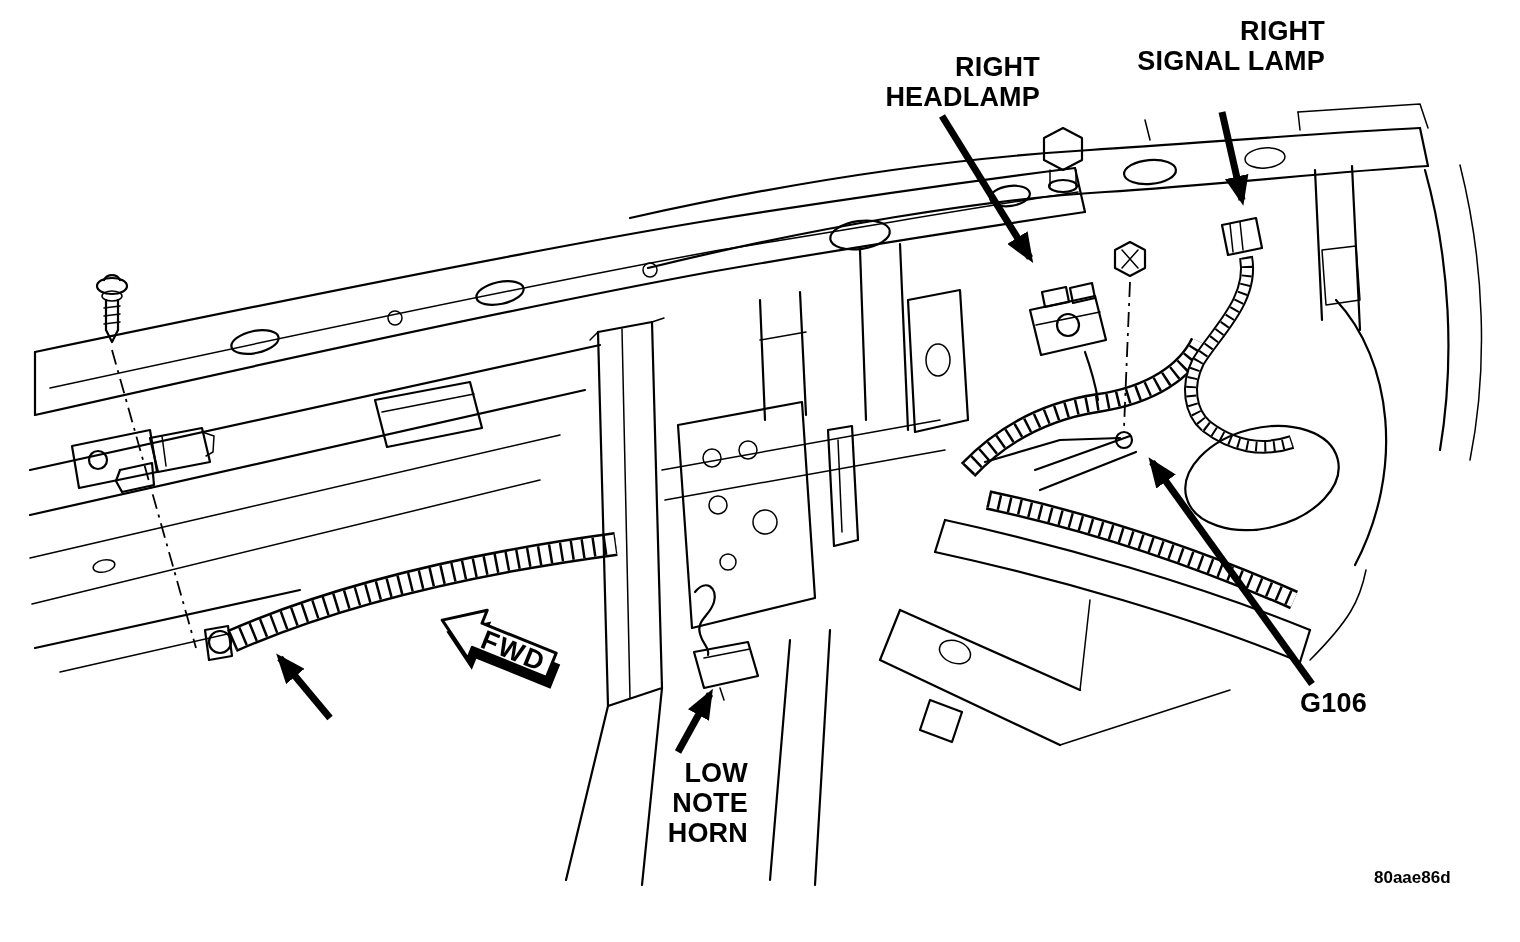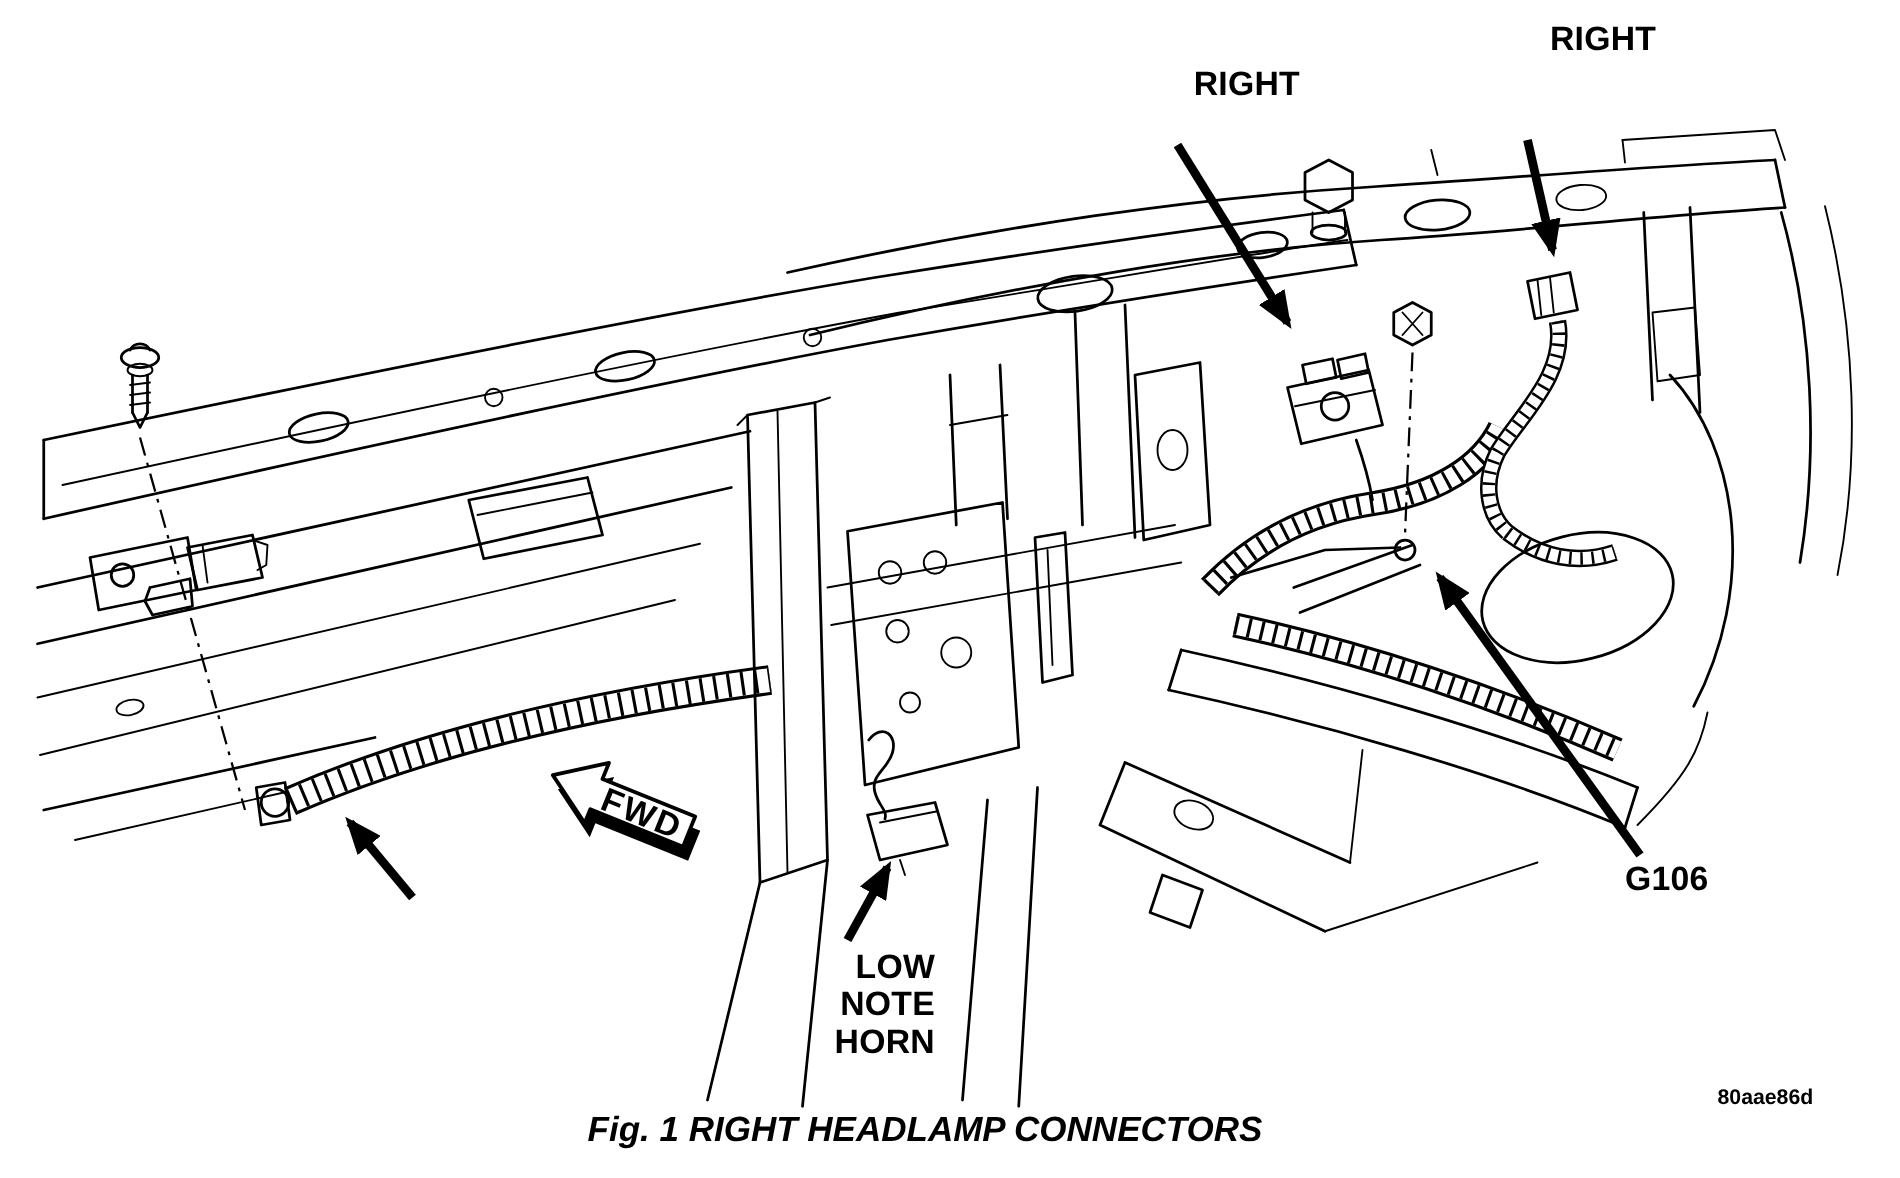--- a/index.html
+++ b/index.html
@@ -209,33 +209,34 @@
       <path class="leader" marker-end="url(#ah)" d="M 942,116 L 1030,258"></path>
       <path class="leader" marker-end="url(#ah)" d="M 1222,112 L 1242,200"></path>
       <path class="leader" marker-end="url(#ah)" d="M 330,718 L 280,658"></path>
       <path class="leader" marker-end="url(#ah)" d="M 678,752 L 710,694"></path>
       <path class="leader" marker-end="url(#ah)" d="M 1312,684 L 1152,462"></path>
     </g>
   </svg>
 
   <div class="callout" style="left:800px; top:52px; width:240px;">
     <div>RIGHT</div>
+    <div>HEADLAMP</div>
   </div>
 
   <div class="callout" style="left:1085px; top:16px; width:240px;">
     <div>RIGHT</div>
+    <div>SIGNAL LAMP</div>
   </div>
 
 
   <div class="callout" style="left:598px; top:758px; width:150px;">
     <div>LOW</div>
     <div>NOTE</div>
     <div>HORN</div>
   </div>
 
   <div class="callout" style="left:1300px; top:688px; width:130px; text-align:left;">
     <div>G106</div>
   </div>
 
-  <div class="caption">Fig. 1 RIGHT HEADLAMP CONNECTORS</div>
   <div class="watermark">80aae86d</div>
 
 </div>
 
 </body></html>

